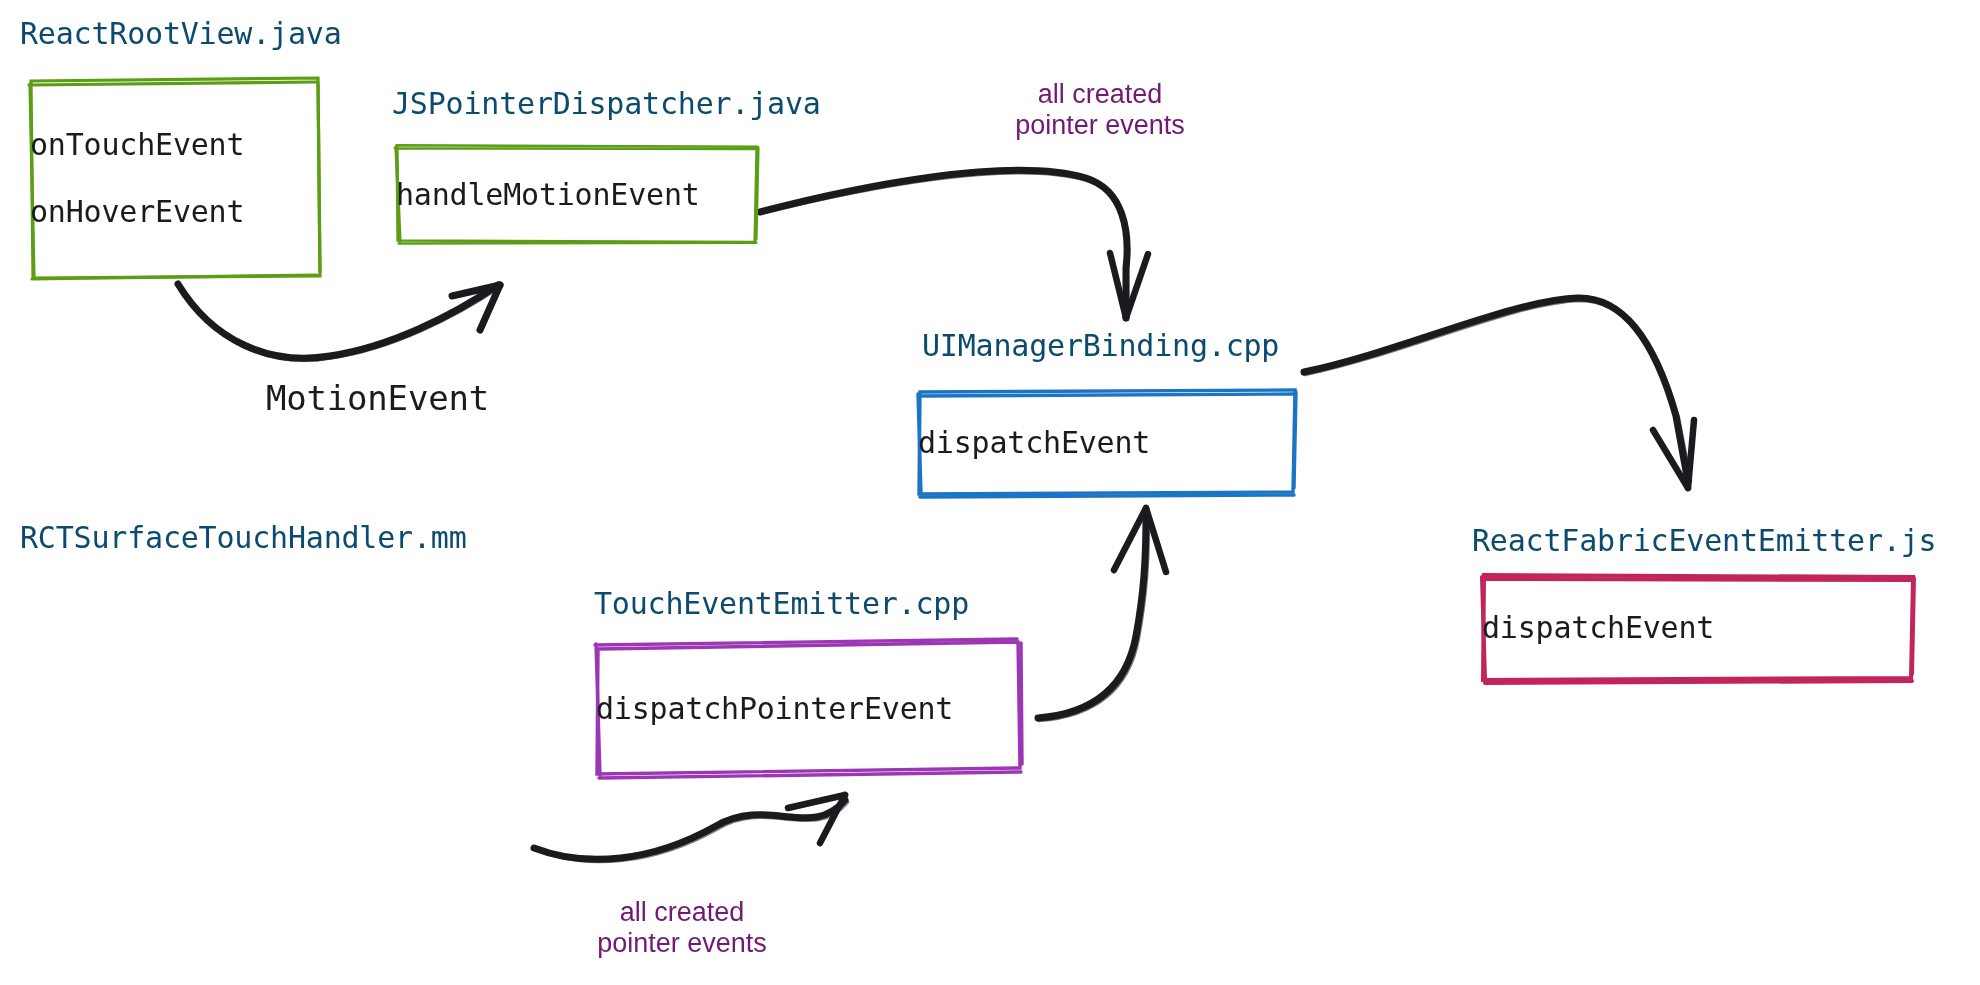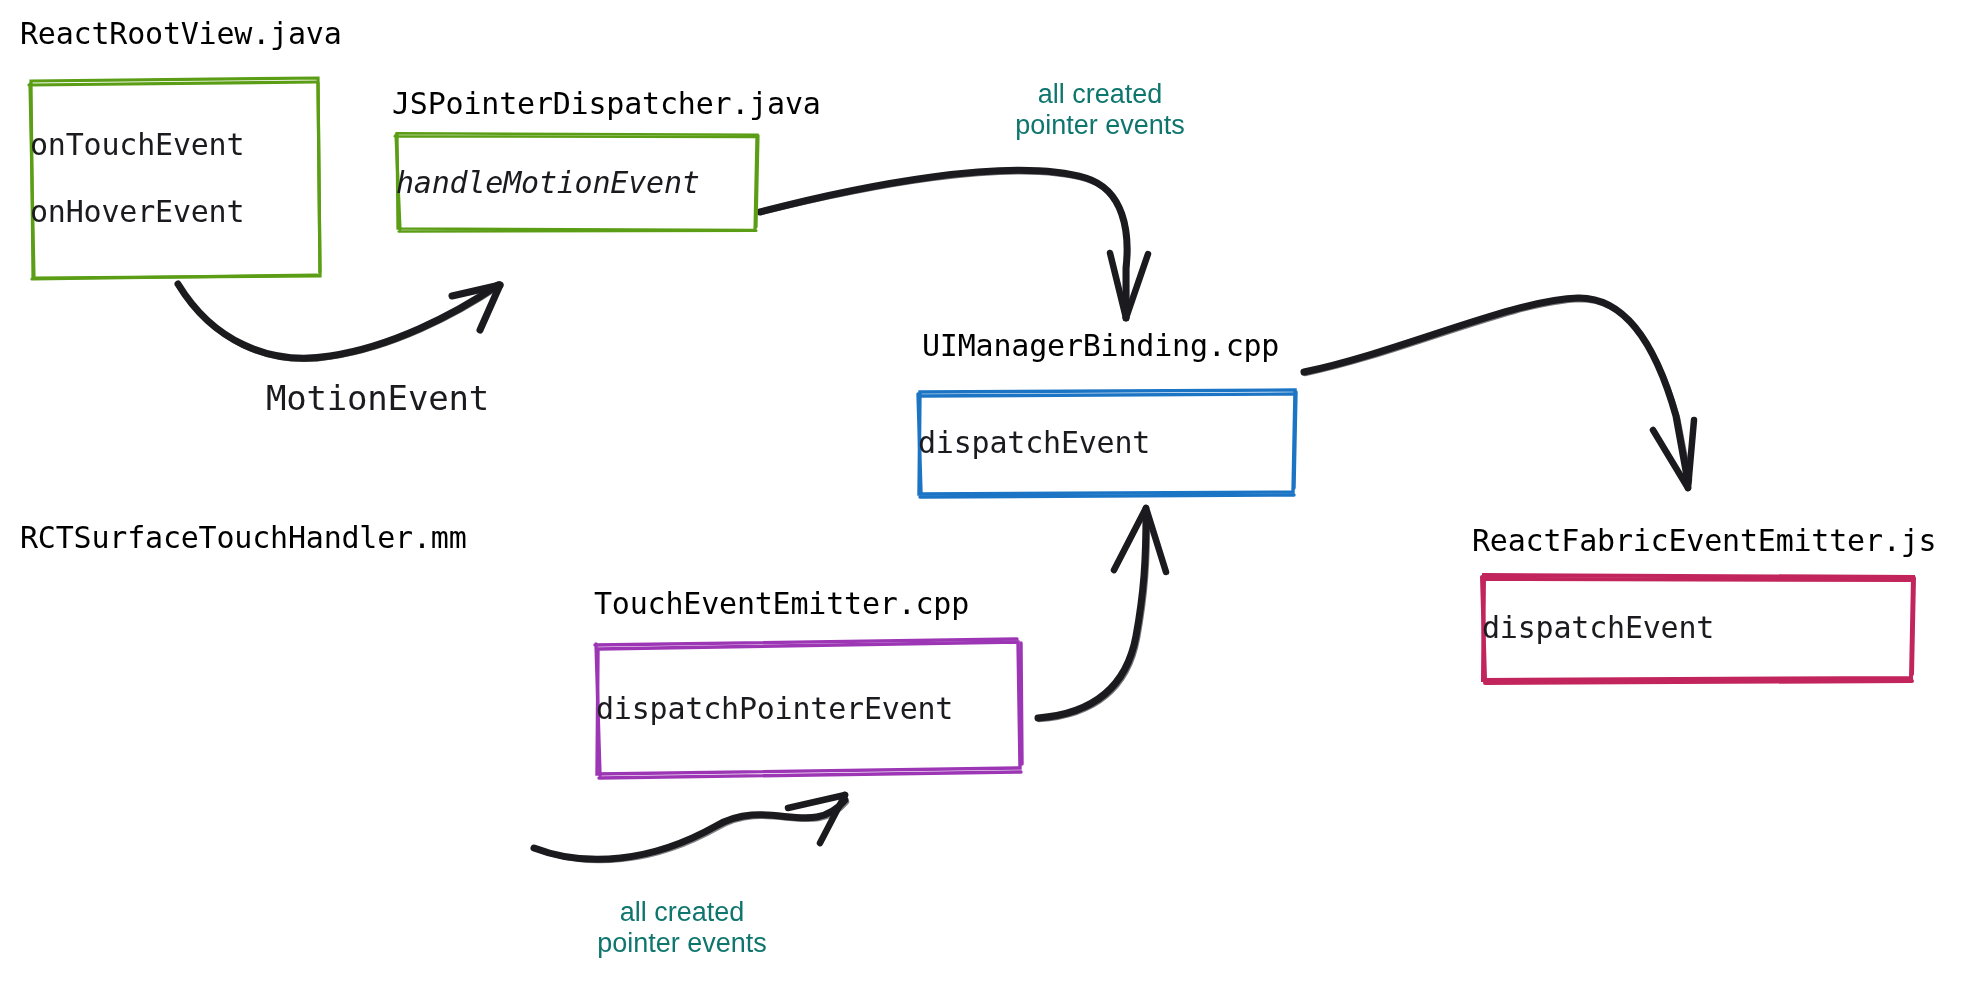--- a/index.html
+++ b/index.html
@@ -15,30 +15,30 @@
     background: #ffffff;
     overflow: hidden;
     font-family: "DejaVu Sans Mono", "Liberation Mono", monospace;
   }
   
   .file-label {
     position: absolute;
     font-family: "DejaVu Sans Mono", "Liberation Mono", monospace;
     font-size: 30px;
     font-weight: 400;
-    color: #000000;
+    color: #0c4a6e;
     white-space: nowrap;
     letter-spacing: -0.2px;
   }
   .edge-label {
     position: absolute;
     font-family: "Liberation Sans", "DejaVu Sans", sans-serif;
     font-size: 27px;
     font-weight: 400;
-    color: #0f766e;
+    color: #701a75;
     text-align: center;
     line-height: 1.14;
     white-space: nowrap;
   }
   .mono-label {
     position: absolute;
     font-family: "DejaVu Sans Mono", "Liberation Mono", monospace;
     font-size: 34px;
     color: #1b1b1f;
     white-space: nowrap;
@@ -169,21 +169,21 @@
         <path d="M7,9 L294,6 L296,204 L9,206 Z"></path>
         <path d="M5,13 L292,10 M294,11 L296,200 M293,203 L8,207 M10,205 L6,12"></path>
       </g>
     </svg>
     <div class="box-text-wrap">
       <div class="box-text">onTouchEvent</div>
       <div class="box-text">onHoverEvent</div>
     </div>
   </div>
 
-  <div class="box" style="left:396px; top:134px; width:362px; height:96px;font-style:italic;">
+  <div class="box" style="left:396px; top:146px; width:362px; height:96px;">
     <svg class="sketch" viewBox="0 0 374 144" preserveAspectRatio="none" aria-hidden="true">
       <g fill="none" stroke="#5b9e16" stroke-width="3.2" stroke-linecap="round">
         <path d="M7,7 L367,9 L365,136 L8,134 Z"></path>
         <path d="M5,11 L365,12 M368,10 L366,132 M366,137 L9,138 M10,135 L6,9"></path>
       </g>
     </svg>
     <div class="box-text-wrap">
       <div class="box-text">handleMotionEvent</div>
     </div>
   </div>

